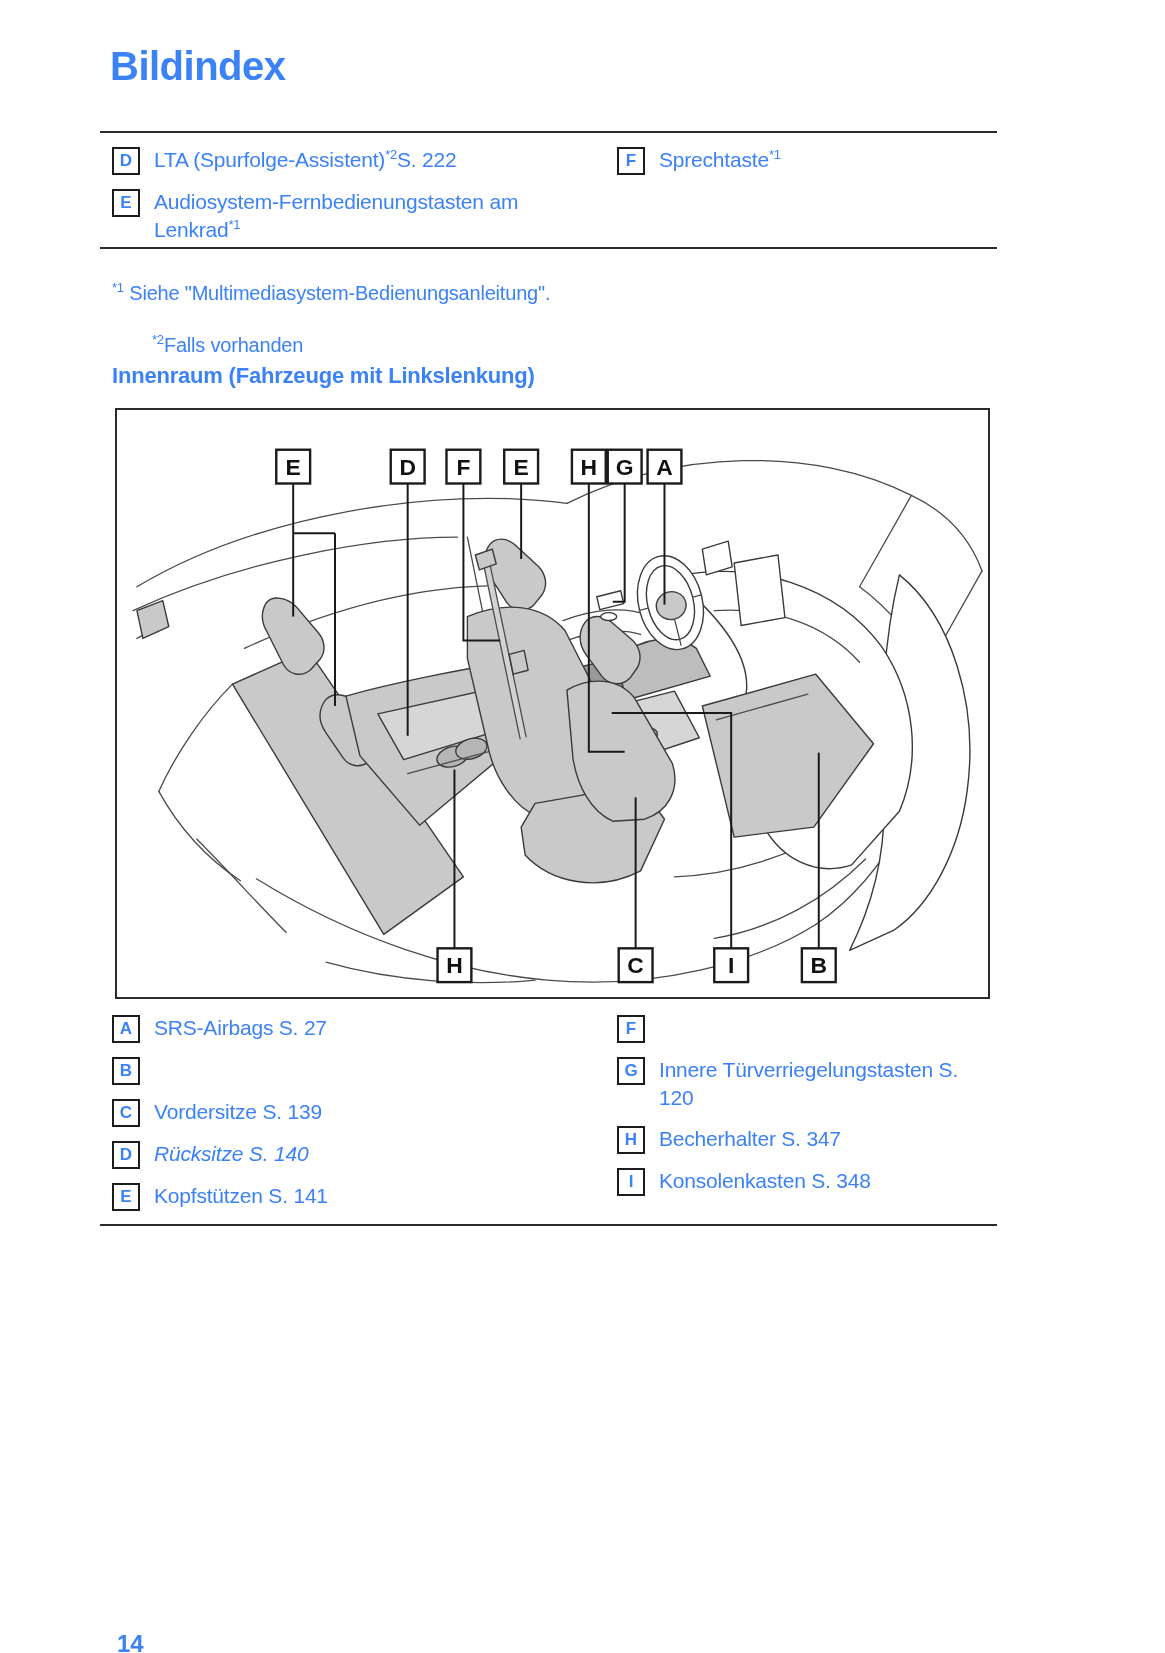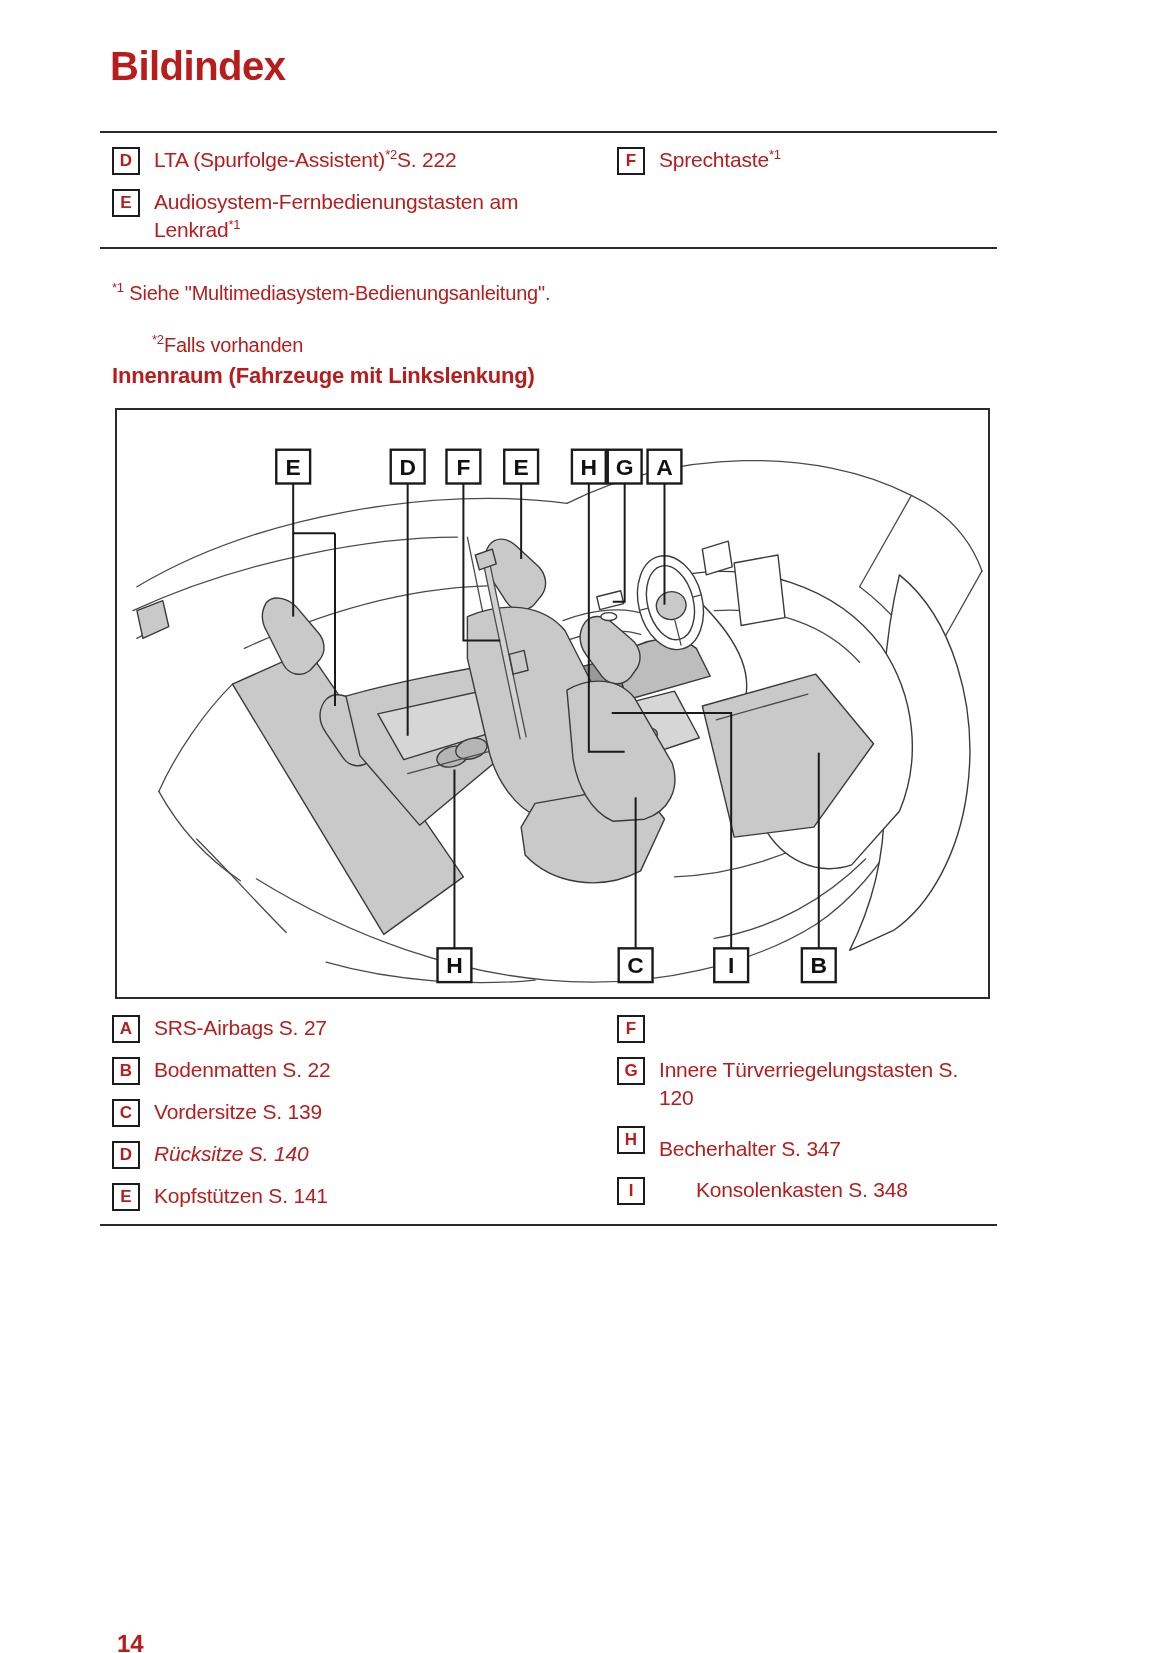--- a/index.html
+++ b/index.html
@@ -1,18 +1,18 @@
 <!DOCTYPE html>
 <html><head>
 <meta charset="utf-8">
 <style>
   html,body{margin:0;padding:0;background:#e8e8e8;}
   .page{
     position:relative;width:1165px;height:1653px;background:#ffffff;
-    font-family:"Liberation Sans",sans-serif;color:#b91c1c;overflow:hidden;margin:0 auto;
+    font-family:"Liberation Sans",sans-serif;color:#3b82f6;overflow:hidden;margin:0 auto;
   }
   .abs{position:absolute;}
   .title{
     left:110px;top:44px;font-size:40px;font-weight:bold;letter-spacing:-0.5px;
   }
   .rule{left:100px;width:897px;height:2px;background:#2b2b2b;}
   .col{display:flex;flex-direction:column;}
   .item-row{display:flex;align-items:flex-start;margin-bottom:13px;min-height:28px;}
   .keybox{
     flex:0 0 auto;width:24px;height:24px;border:2px solid #1c1c1c;
@@ -223,21 +223,20 @@
     <div class="item-row">
       <span class="keybox">
           <span>A</span>
         </span>
       <span class="itemtext" style="width:390px;">SRS-Airbags S. 27</span>
     </div>
     <div class="item-row">
       <span class="keybox">
           <span>B</span>
         </span>
-      <span class="itemtext" style="width:390px;">Bodenmatten S. 22</span>
     </div>
     <div class="item-row">
       <span class="keybox">
           <span>C</span>
         </span>
       <span class="itemtext" style="width:390px;">Vordersitze S. 139</span>
     </div>
     <div class="item-row">
       <span class="keybox">
           <span>D</span>
@@ -260,27 +259,27 @@
     <div class="item-row">
       <span class="keybox">
           <span>G</span>
         </span>
       <span class="itemtext" style="width:330px;">Innere Türverriegelungstasten S. 120</span>
     </div>
     <div class="item-row">
       <span class="keybox">
           <span>H</span>
         </span>
-      <span class="itemtext" style="width:340px;margin-top:10px;">Becherhalter S. 347</span>
+      <span class="itemtext" style="width:340px;">Becherhalter S. 347</span>
     </div>
     <div class="item-row">
       <span class="keybox">
           <span>I</span>
         </span>
-      <span class="itemtext" style="width:340px;margin-left:37px;">Konsolenkasten S. 348</span>
+      <span class="itemtext" style="width:340px;">Konsolenkasten S. 348</span>
     </div>
   </div>
 
   <div class="abs rule" style="top:1224px;"></div>
 
   <div class="abs pagenum">14</div>
 
 </div>
 
 </body></html>

